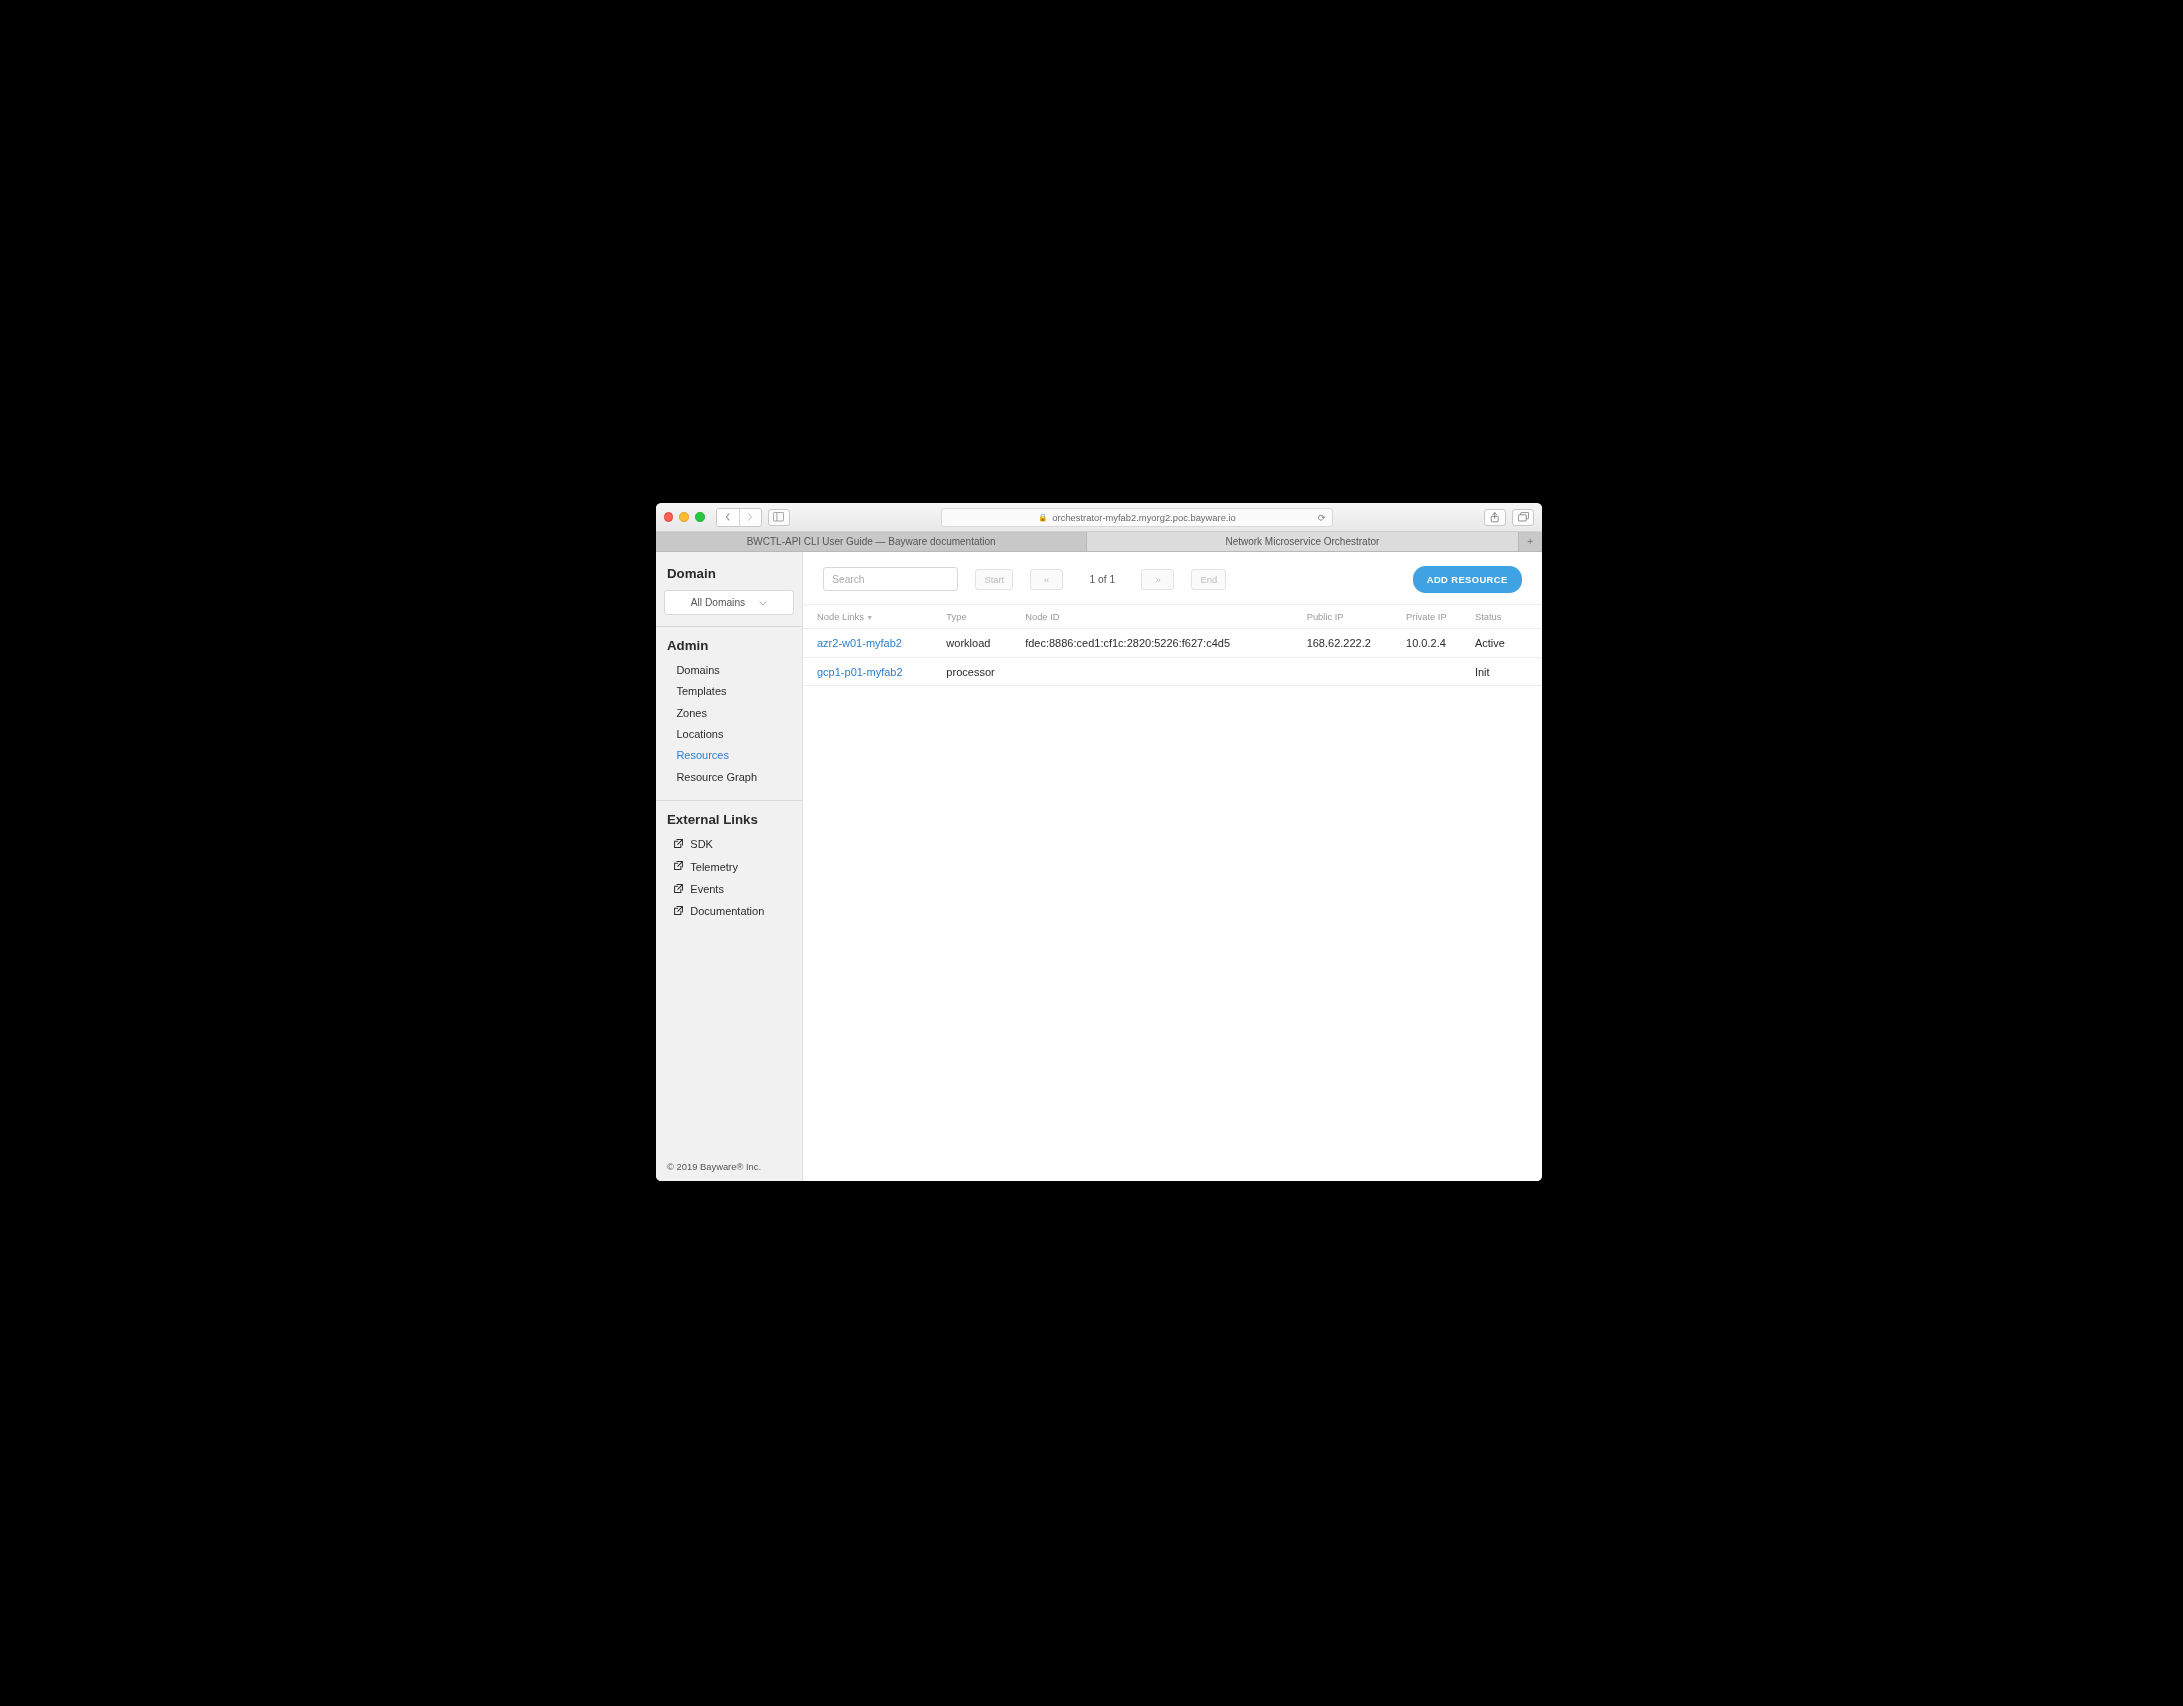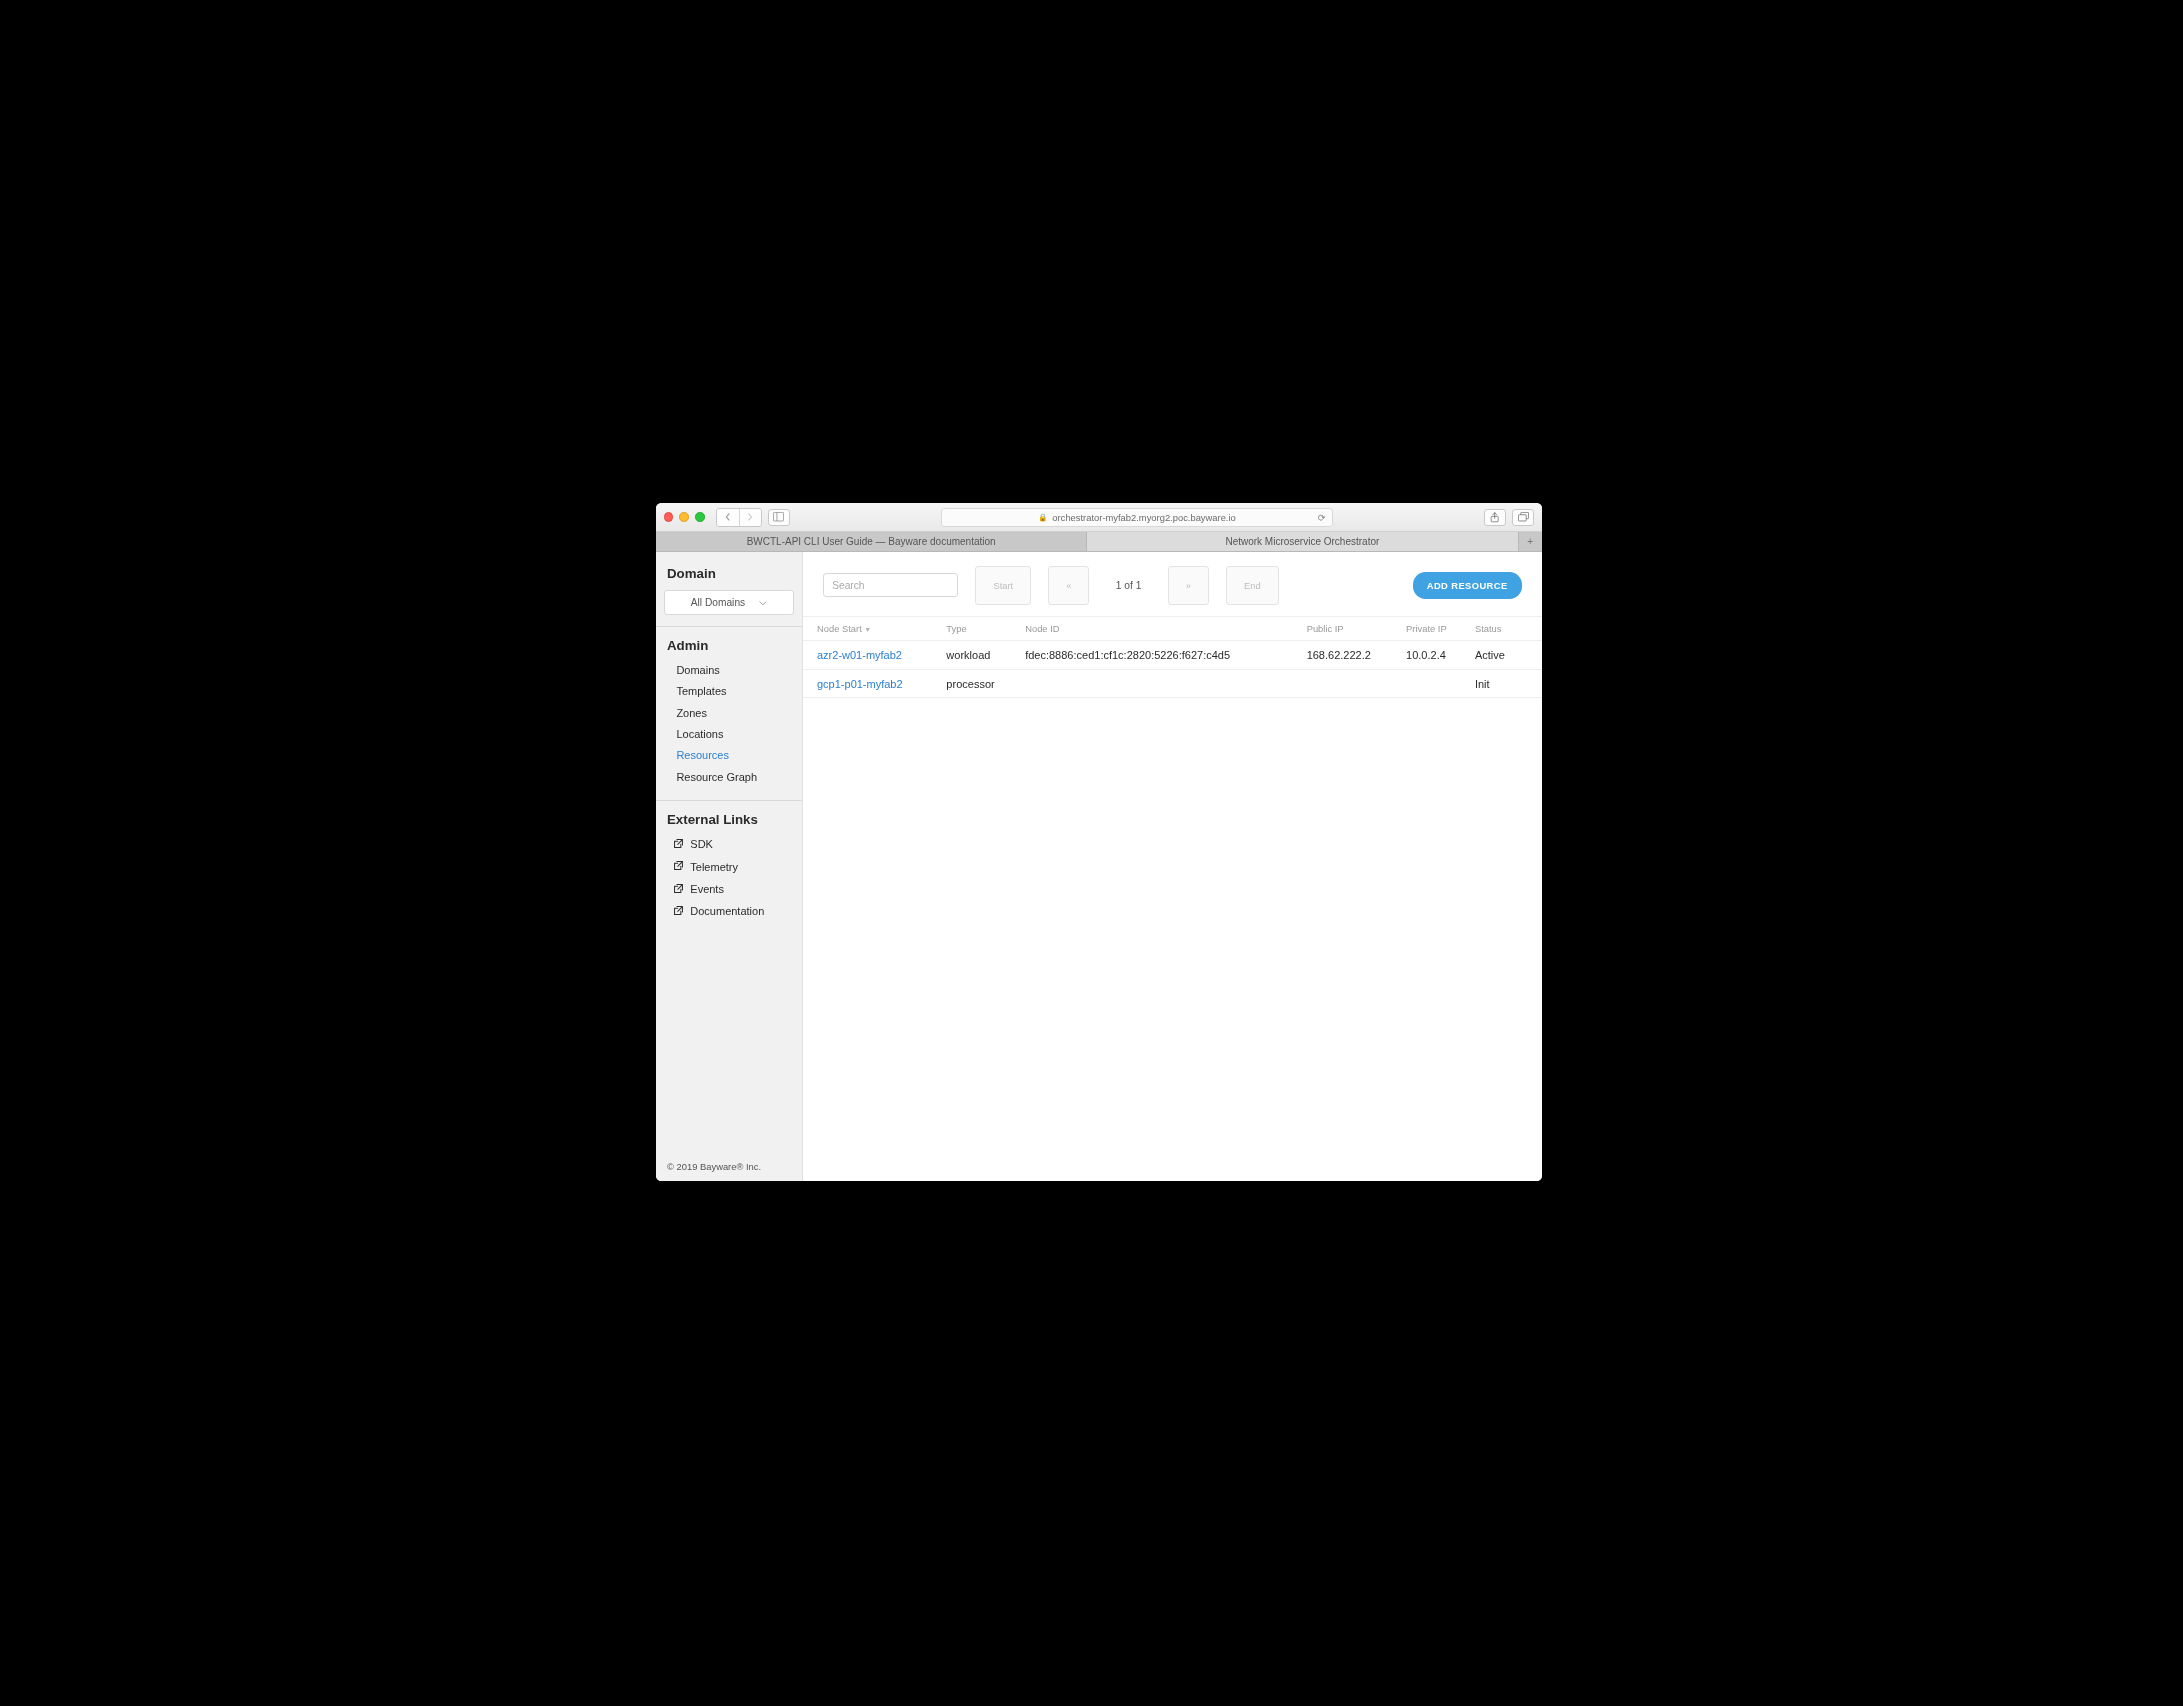--- a/index.html
+++ b/index.html
@@ -119,21 +119,21 @@
   .ext-ic { width:11px;height:11px; }
   .sb-footer { margin-top:auto; padding:9.4px 11px; font-size:9.4px; color:#555; border-top:0;}
   .main { flex:1; background:#fff; display:flex; flex-direction:column; overflow:auto;}
   .toolbar { display:flex; align-items:center; padding:14px 20.4px 11px 20.4px; gap:17px;}
   .search-input {
     width:135px; height:23.5px; border:0.8px solid #d8d8d8; border-radius:3.1px;
     padding:0 7.8px; font-size:10.2px; color:#888;
   }
   .search-input::placeholder{color:#aaa;}
   .pager-btn {
-    height:39px; min-width:33px; padding:0 17px;
+    height:21px; min-width:33px; padding:0 8px;
     border:0.8px solid #e3e3e3; border-radius:3.1px; background:#fafafa;
     color:#bdbdbd; font-size:9.4px; display:flex;align-items:center;justify-content:center;
   }
   .pager-info { height:23.5px; display:flex;align-items:center; padding:0 9.4px; font-size:10.2px; color:#555;}
   .spacer{flex:1;}
   .add-btn {
     height:27px; padding:0 14px; border:none; border-radius:12.5px;
     background:#3fa2e3; color:#fff; font-size:9.4px; font-weight:600; letter-spacing:0.4px;
     cursor:pointer;
   }
@@ -279,21 +279,21 @@
             <button class="pager-btn">»</button>
             <button class="pager-btn">End</button>
             <div class="spacer"></div>
             <button class="add-btn">ADD RESOURCE</button>
           </div>
 
           <table class="tbl">
             <thead>
               <tr>
                 <th class="col-name">
-                  <span>Node Start</span><span class="sort-ic">▼</span>
+                  <span>Node Links</span><span class="sort-ic">▼</span>
                 </th>
                 <th>Type</th>
                 <th>Node ID</th>
                 <th>Public IP</th>
                 <th>Private IP</th>
                 <th class="col-status">Status</th>
               </tr>
             </thead>
             <tbody id="table-body">
                 <tr>

